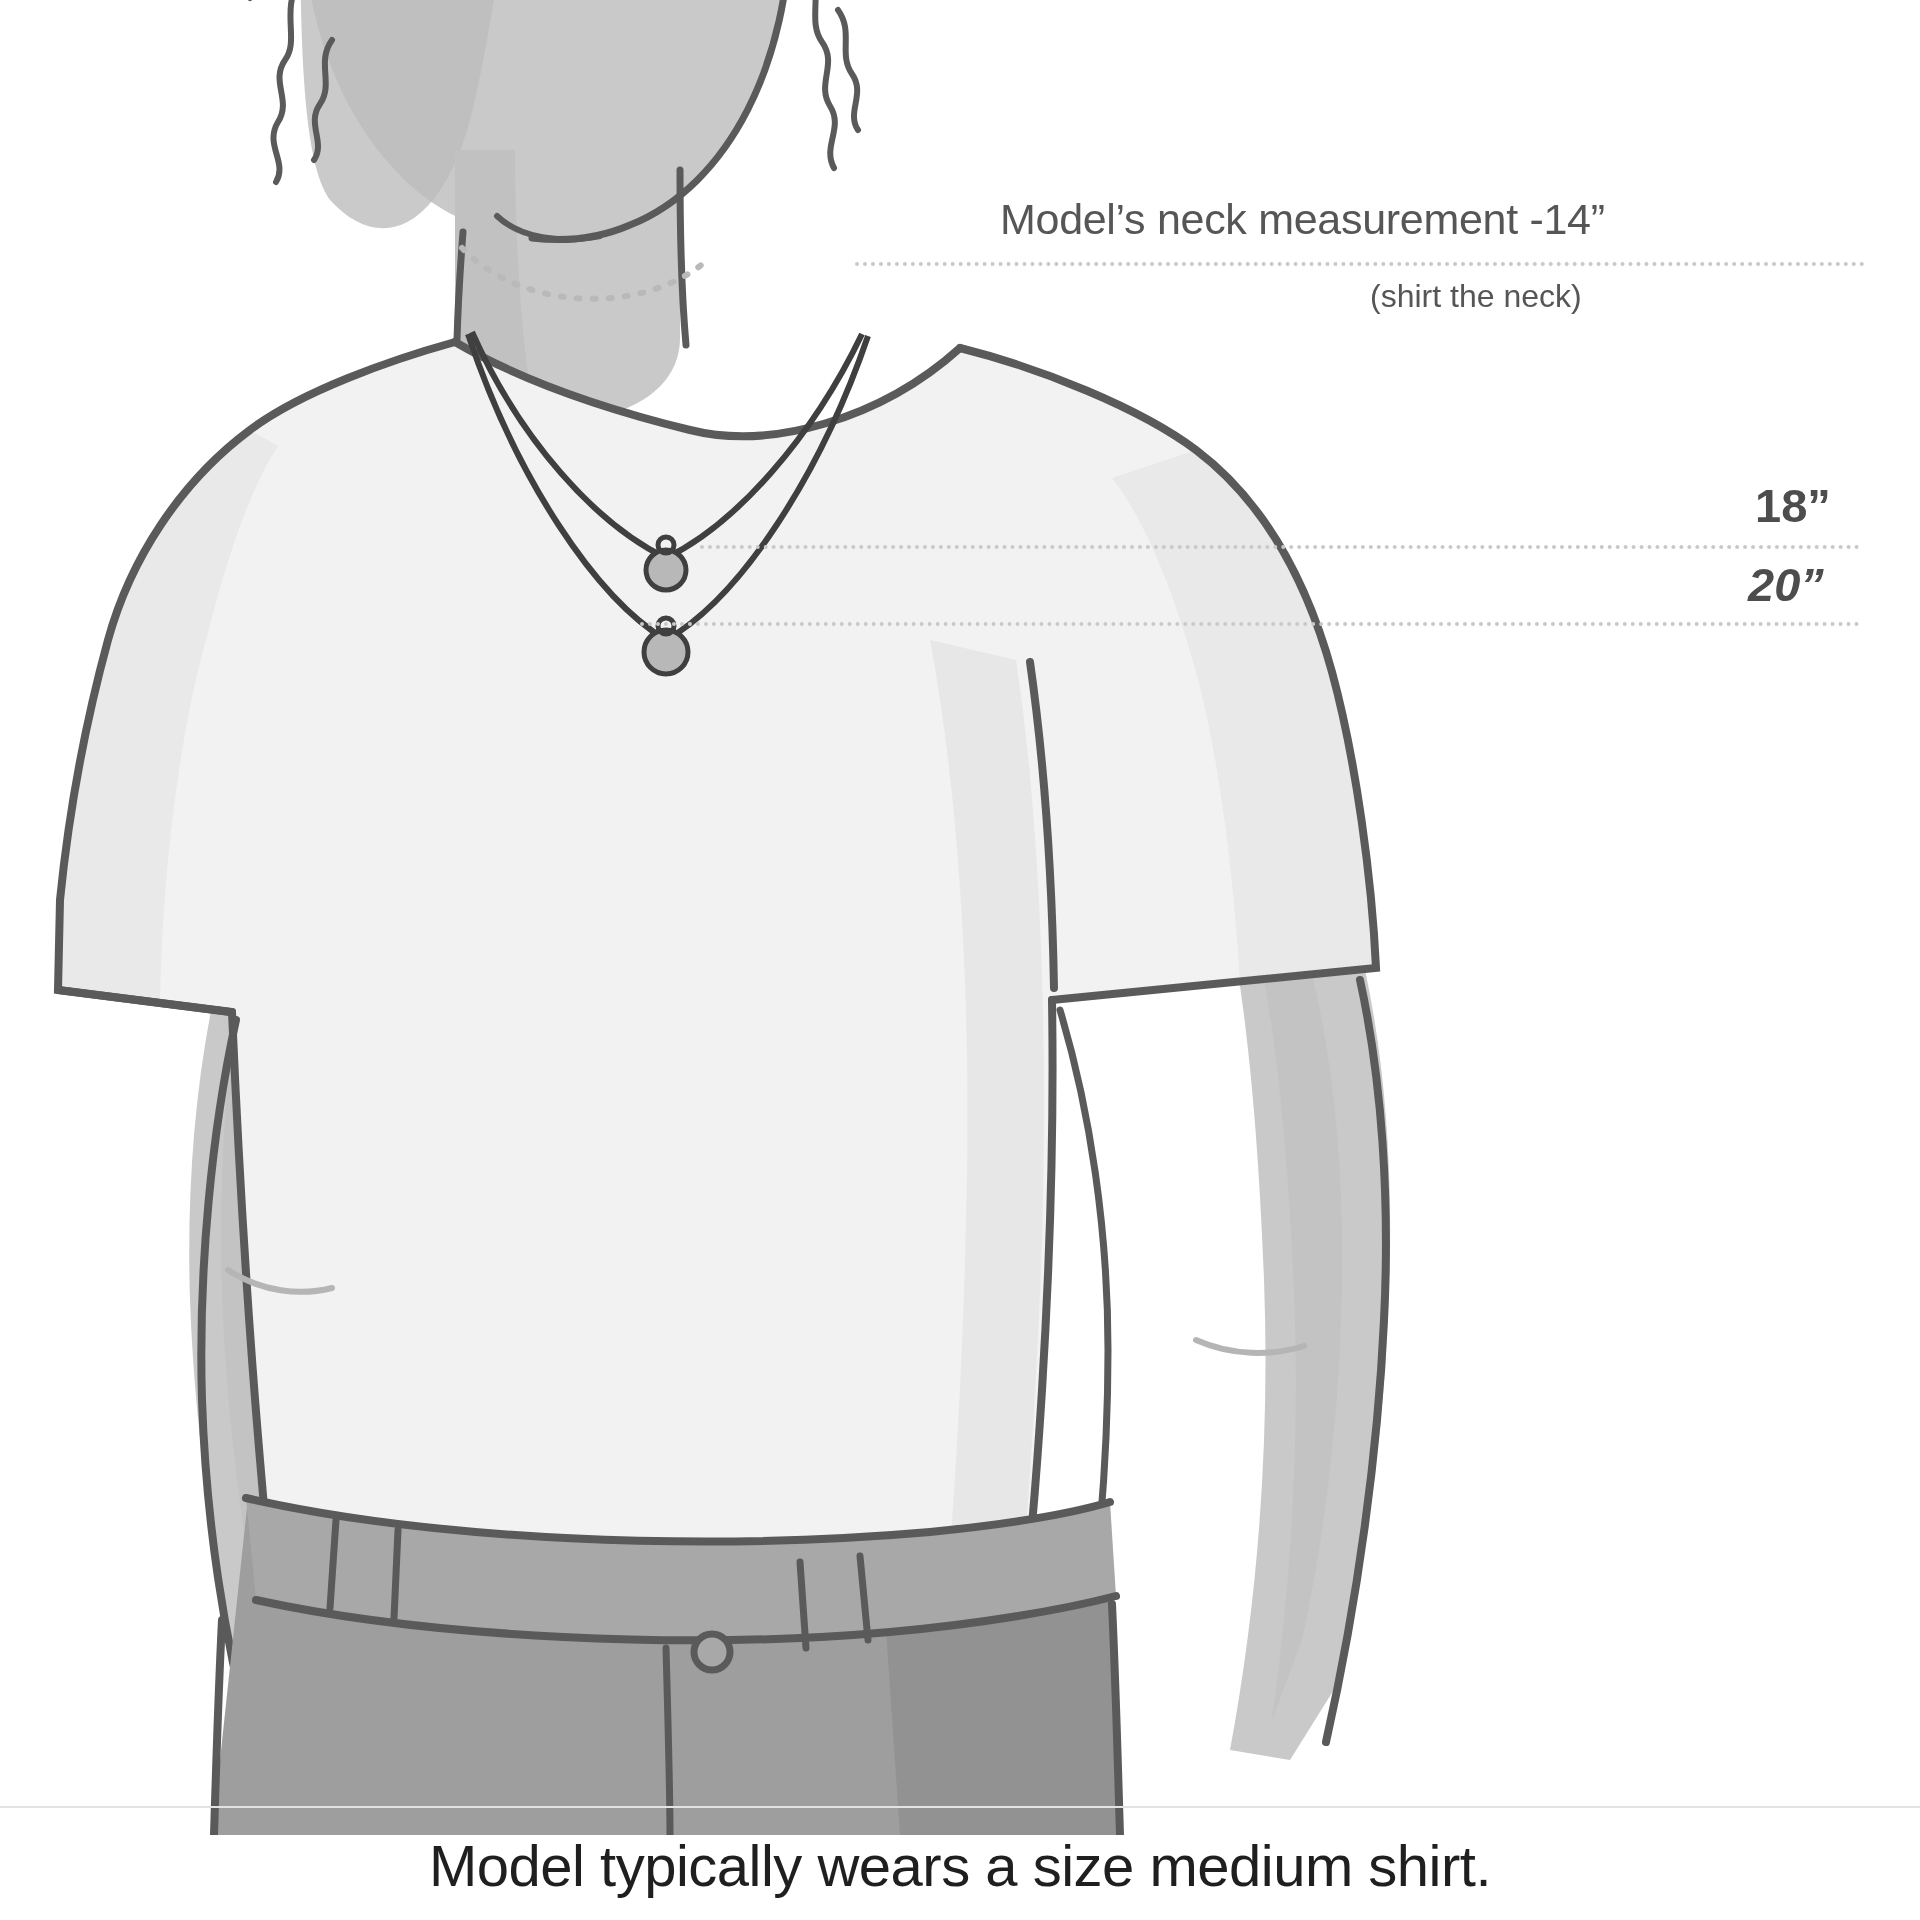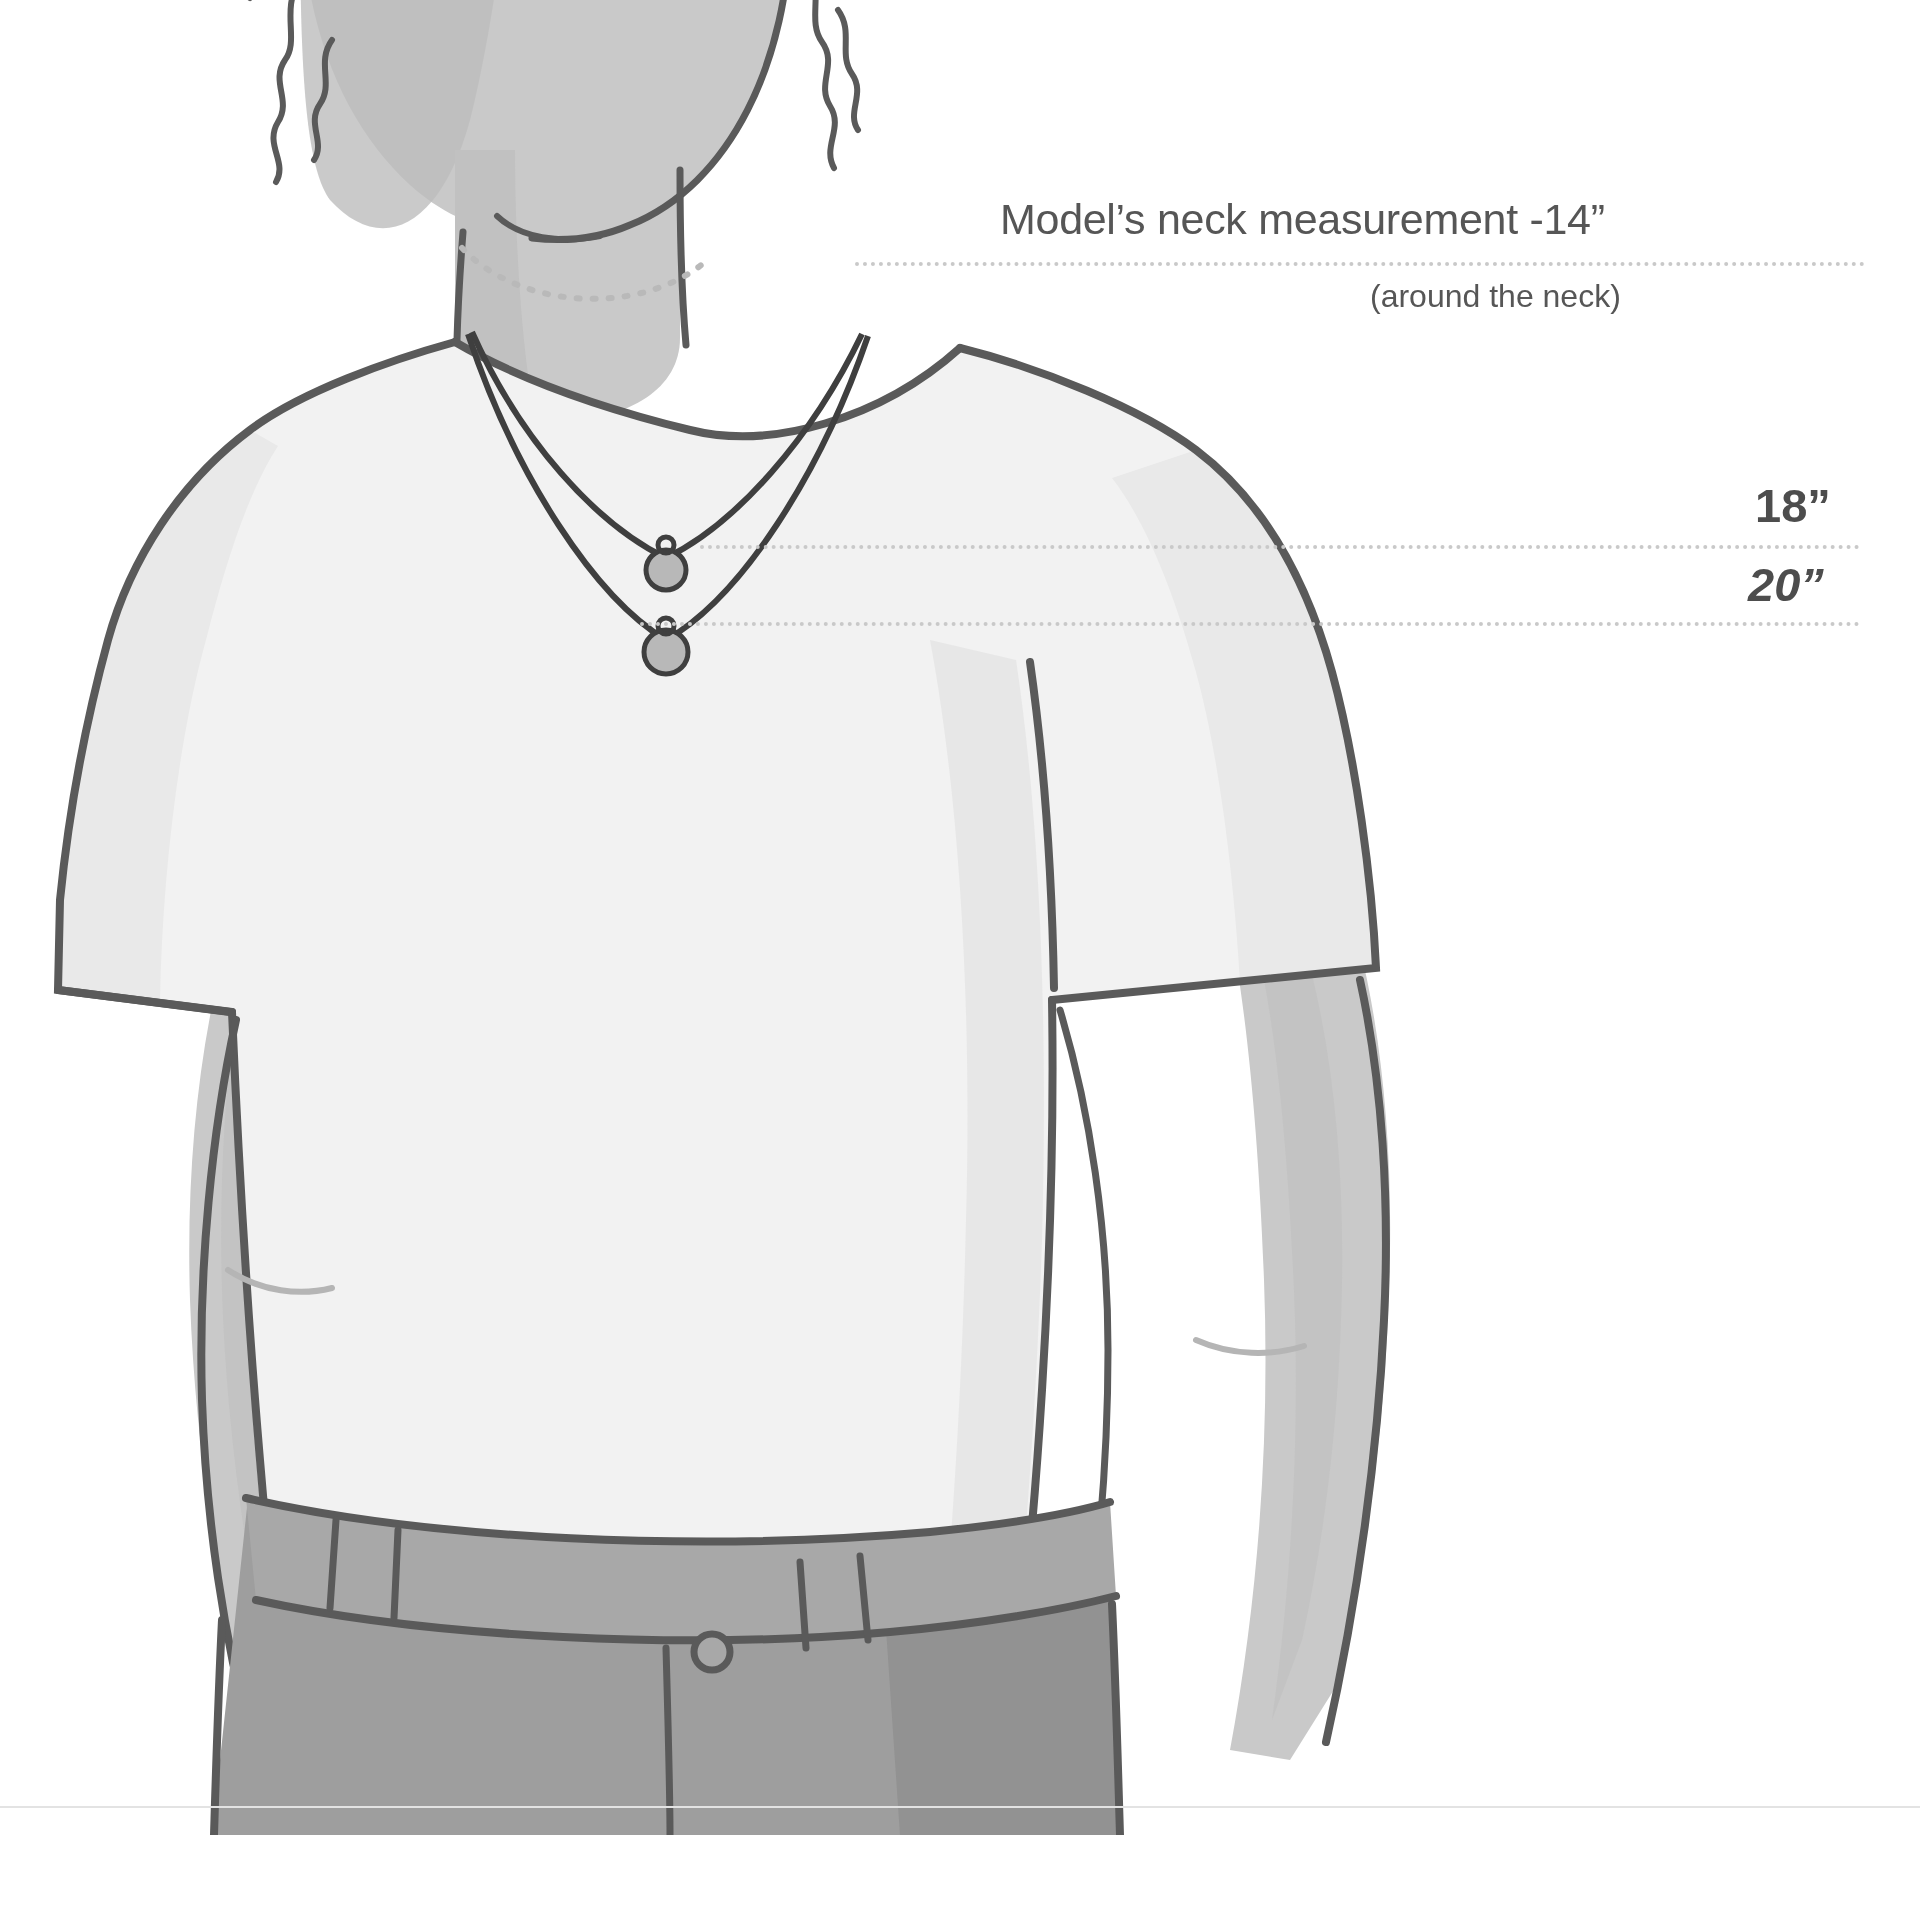--- a/index.html
+++ b/index.html
@@ -238,21 +238,22 @@
       </g>
     </svg>
   </div>
 
   <div class="leader" id="leader-neck"></div>
   <div class="leader" id="leader-18"></div>
   <div class="leader" id="leader-20"></div>
 
   <div class="anno" id="neck-anno-main">Model’s neck measurement -14”</div>
 
-  <div class="anno" id="neck-anno-sub">(around the neck)</div>
+  <div class="anno" id="neck-anno-sub">(shirt the neck)</div>
 
   <div class="anno" id="len18-label">18”</div>
 
   <div class="anno" id="len20-label">20”</div>
 
   <div id="caption-divider"></div>
+  <div id="caption">Model typically wears a size medium shirt.</div>
 
 </div>
 
 </body></html>

